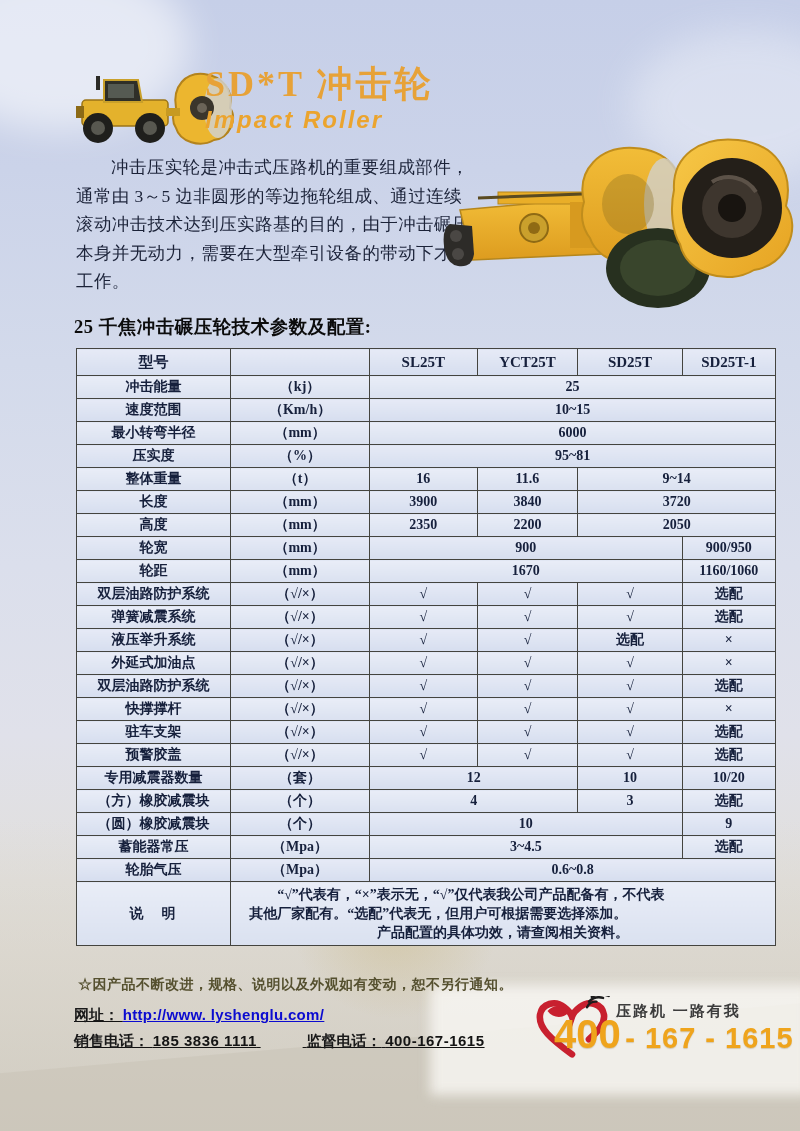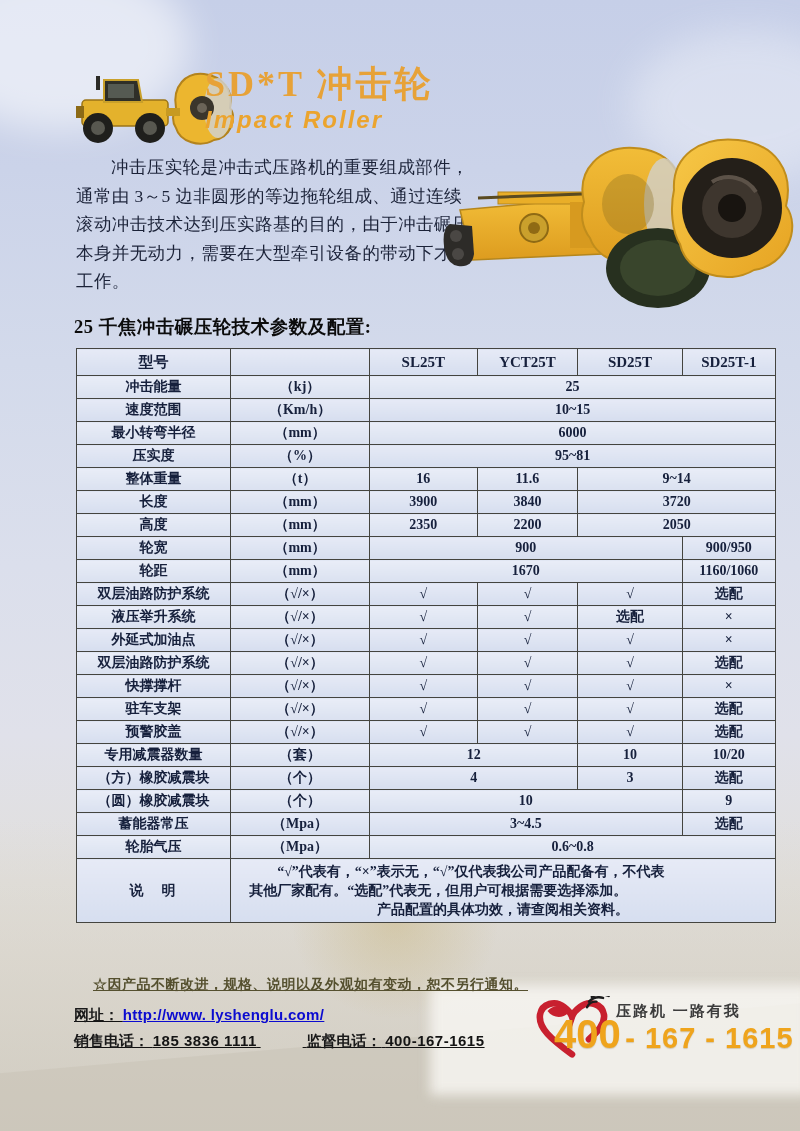--- a/index.html
+++ b/index.html
@@ -52,22 +52,22 @@
   .spec-table td{height:22px;font-size:14px;font-weight:bold;}
   .spec-table tr:nth-child(even) th,.spec-table tr:nth-child(even) td{
     background:linear-gradient(180deg,#e9edf7 0%,#dae1f0 100%);}
   .c-note{text-align:left !important;padding:3px 18px !important;font-size:13.5px;}
   .note-line{line-height:19px;}
   .note-line-0{text-indent:2em;}
   .note-line-2{text-align:center;}
   .note-label{letter-spacing:2px;}
 
   
-  .footnote{position:absolute;left:93px;top:976px;font-size:14px;font-weight:bold;
-    color:#55502f;letter-spacing:.5px;text-decoration:underline;}
+  .footnote{position:absolute;left:78px;top:976px;font-size:14px;font-weight:bold;
+    color:#55502f;letter-spacing:.5px;}
 
   
   .footer-left{position:absolute;left:74px;top:1002px;font-size:15px;color:#111;text-decoration:underline;}
   .f-line{line-height:26px;white-space:nowrap;}
   .f-label{font-weight:bold;color:#1a1a1a;}
   .f-url{font-family:"Liberation Sans",sans-serif;font-weight:bold;color:#0b0bd0;
     text-decoration:underline;letter-spacing:.3px;}
   .f-phone{font-family:"Liberation Sans",sans-serif;font-weight:bold;color:#141414;letter-spacing:.5px;}
   .f-gap{display:inline-block;width:42px;}
 
@@ -242,20 +242,28 @@
             <td class="c-val">900/950</td>
           </tr>
           <tr>
             <td class="c-label">轮距</td>
             <td class="c-unit">（mm）</td>
             <td class="c-val" colspan="3">1670</td>
             <td class="c-val">1160/1060</td>
           </tr>
           <tr>
             <td class="c-label">双层油路防护系统</td>
+            <td class="c-unit">（√/×）</td>
+            <td class="c-val">√</td>
+            <td class="c-val">√</td>
+            <td class="c-val">√</td>
+            <td class="c-val">选配</td>
+          </tr>
+          <tr>
+            <td class="c-label">弹簧减震系统</td>
             <td class="c-unit">（√/×）</td>
             <td class="c-val">√</td>
             <td class="c-val">√</td>
             <td class="c-val">√</td>
             <td class="c-val">选配</td>
           </tr>
           <tr>
             <td class="c-label">液压举升系统</td>
             <td class="c-unit">（√/×）</td>
             <td class="c-val">√</td>

